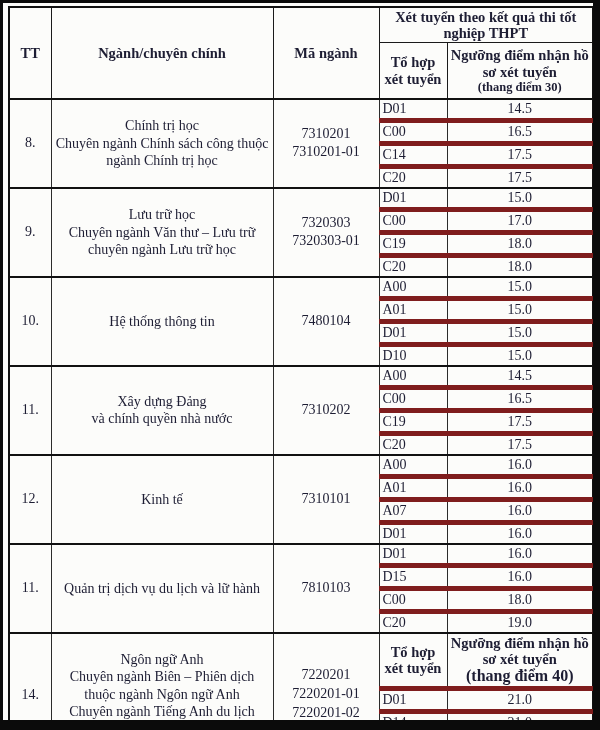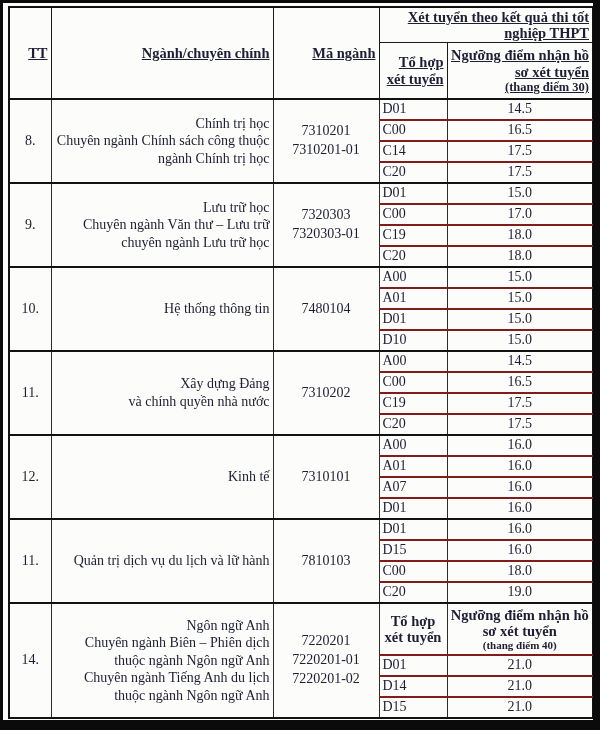--- a/index.html
+++ b/index.html
@@ -28,44 +28,43 @@
     border: 1px solid #2b2b2b;
     padding: 1px 3px;
     vertical-align: middle;
     overflow: hidden;
   }
   table.adm { border: 2px solid #111; }
   tr.h1 { height: 34px; }
   tr.h2 { height: 56px; }
   th {
     font-weight: bold;
-    text-align: right;
+    text-align: center;
     line-height: 1.12;
     font-size: 14.5px;
     border-color: #1a1a1a !important;
-    text-decoration: underline;
   }
   th .note { font-size: 12.5px; }
   th.thop { padding: 0 6px; }
   tr.grp td { border-top: 2px solid #111; }
-  tr.sub td { border-top: 2px solid #7f1d1d; }
+  tr.sub td { border-top: 5px solid #7f1d1d; }
   tr.sub { height: 21px; }
   tr.grp.scored { height: 21px; }
   tr.grp.hasHdr { height: 52px; }
   td.tt { text-align: center; }
-  td.name { text-align: right; padding: 3px 8px 3px 9px; line-height: 1.25; }
+  td.name { text-align: center; padding: 3px 8px 3px 9px; line-height: 1.25; }
   td.code { text-align: center; line-height: 1.35; }
   td.combo { text-align: left; }
   td.scoreV { text-align: center; }
   td.shc, td.shn {
     font-weight: bold; text-align: center; line-height: 1.12;
     font-size: 14.5px; border-color: #1a1a1a;
   }
   td.shc { padding: 0 6px; }
-  td.shn .note { font-size: 11px; }
+  td.shn .note { font-size: 16px; }
 </style>
 </head>
 <body>
 
 <div class="page">
   <table class="adm">
     <colgroup>
       <col style="width:42px">
       <col style="width:222px">
       <col style="width:106px">

